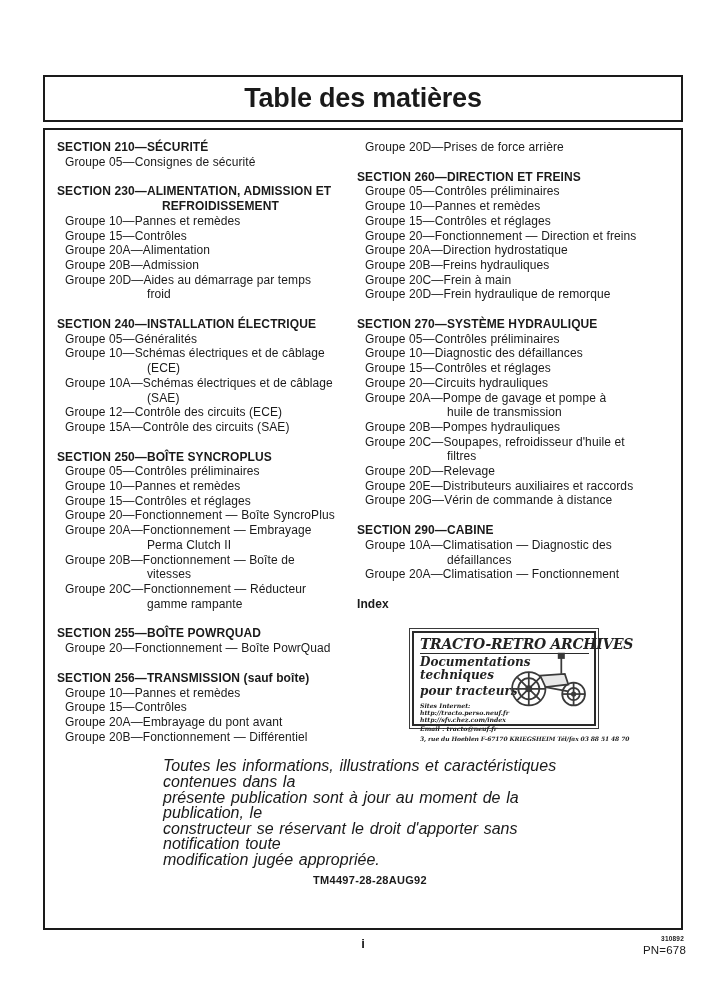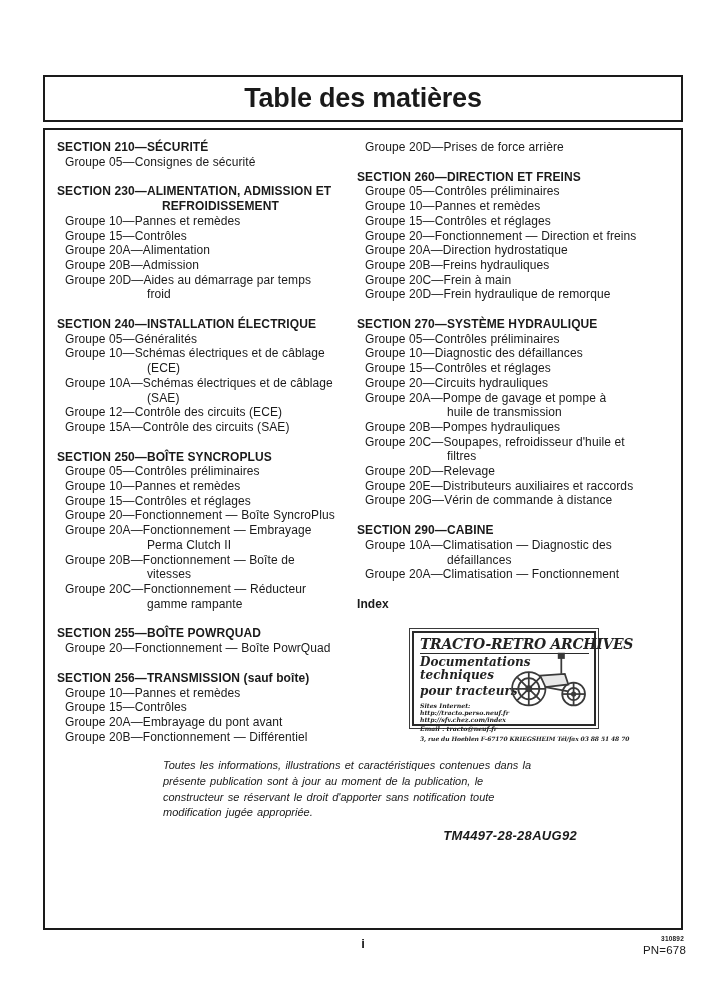--- a/index.html
+++ b/index.html
@@ -30,26 +30,26 @@
     font-weight:700;font-size:12px;line-height:14.7px;
     white-space:pre-wrap;padding-left:105px;text-indent:-105px;
     letter-spacing:0.1px;
   }
   .group{
     font-size:12px;line-height:14.7px;white-space:pre-wrap;
     padding-left:90px;text-indent:-82px;letter-spacing:0.1px;
   }
   .notice{
     margin:14px 0 0 106px;width:414px;font-style:italic;
-    font-size:11px;line-height:15.6px;white-space:pre-wrap;
+    font-size:16px;line-height:15.6px;white-space:pre-wrap;
     word-spacing:1.2px;
   }
   .doc-code{
-    margin:7px 0 0 106px;width:414px;text-align:right;
-    font-size:13px;font-weight:700;letter-spacing:0.3px;font-style:italic;
+    margin:7px 0 0 106px;width:414px;text-align:center;
+    font-size:11px;font-weight:700;letter-spacing:0.3px;
   }
   
   .stamp{
     width:184px;margin:16px 0 0 52px;border:1px solid #3a3a3a;padding:2px;
   }
   .stamp-inner{
     border:2px solid #2a2a2a;padding:3px 5px 4px 6px;position:relative;height:84px;
     font-family:"DejaVu Serif","Liberation Serif",serif;font-style:italic;color:#222;
   }
   .stamp-title{

